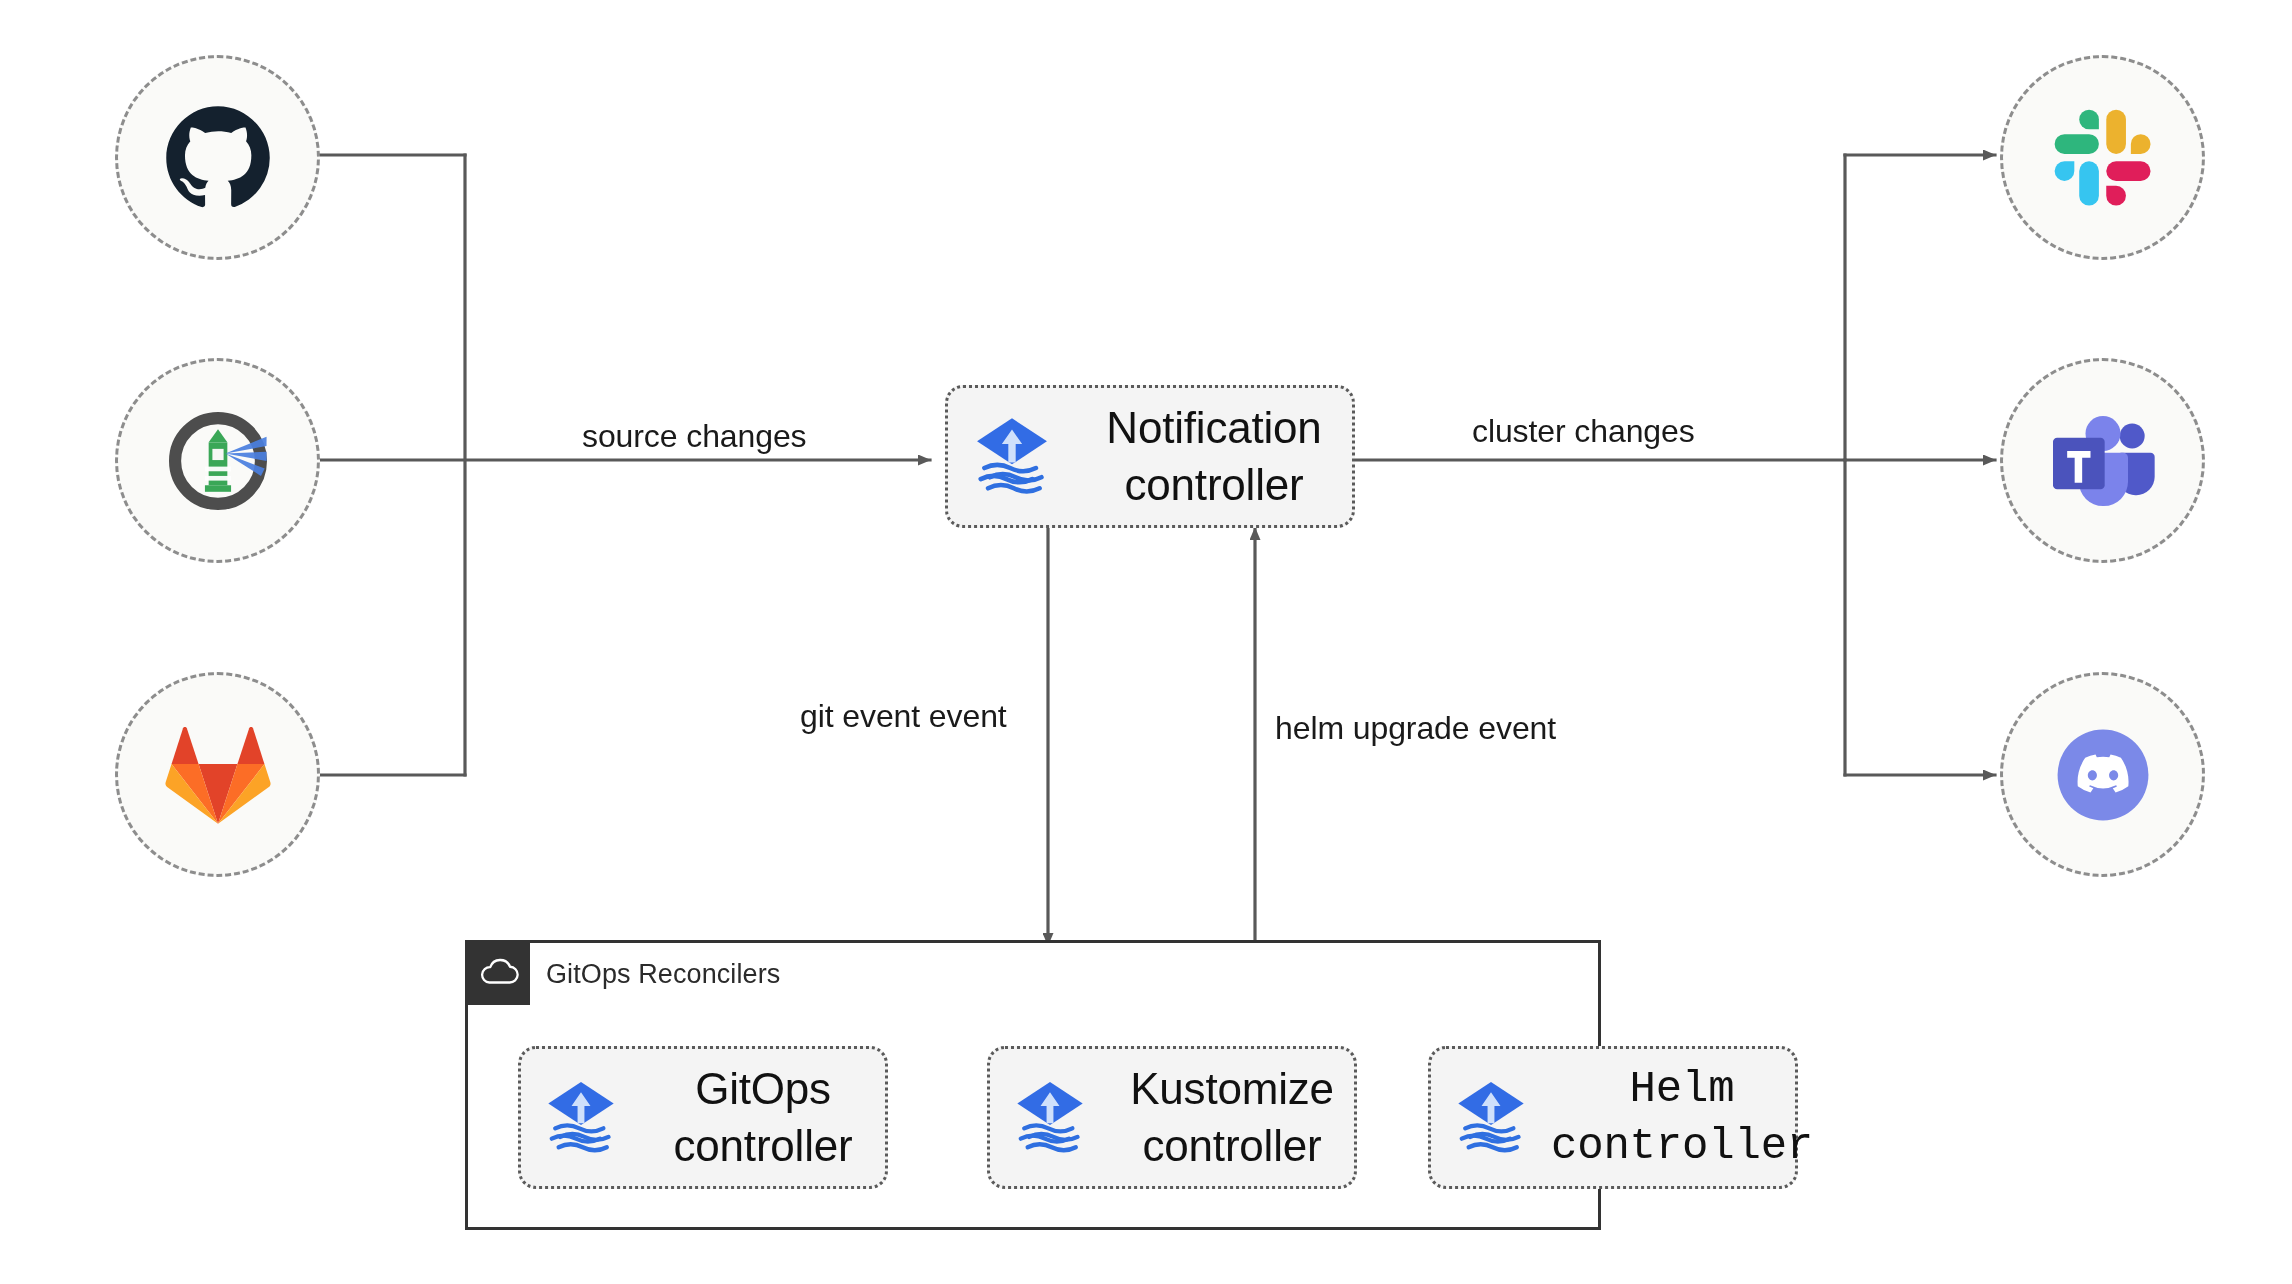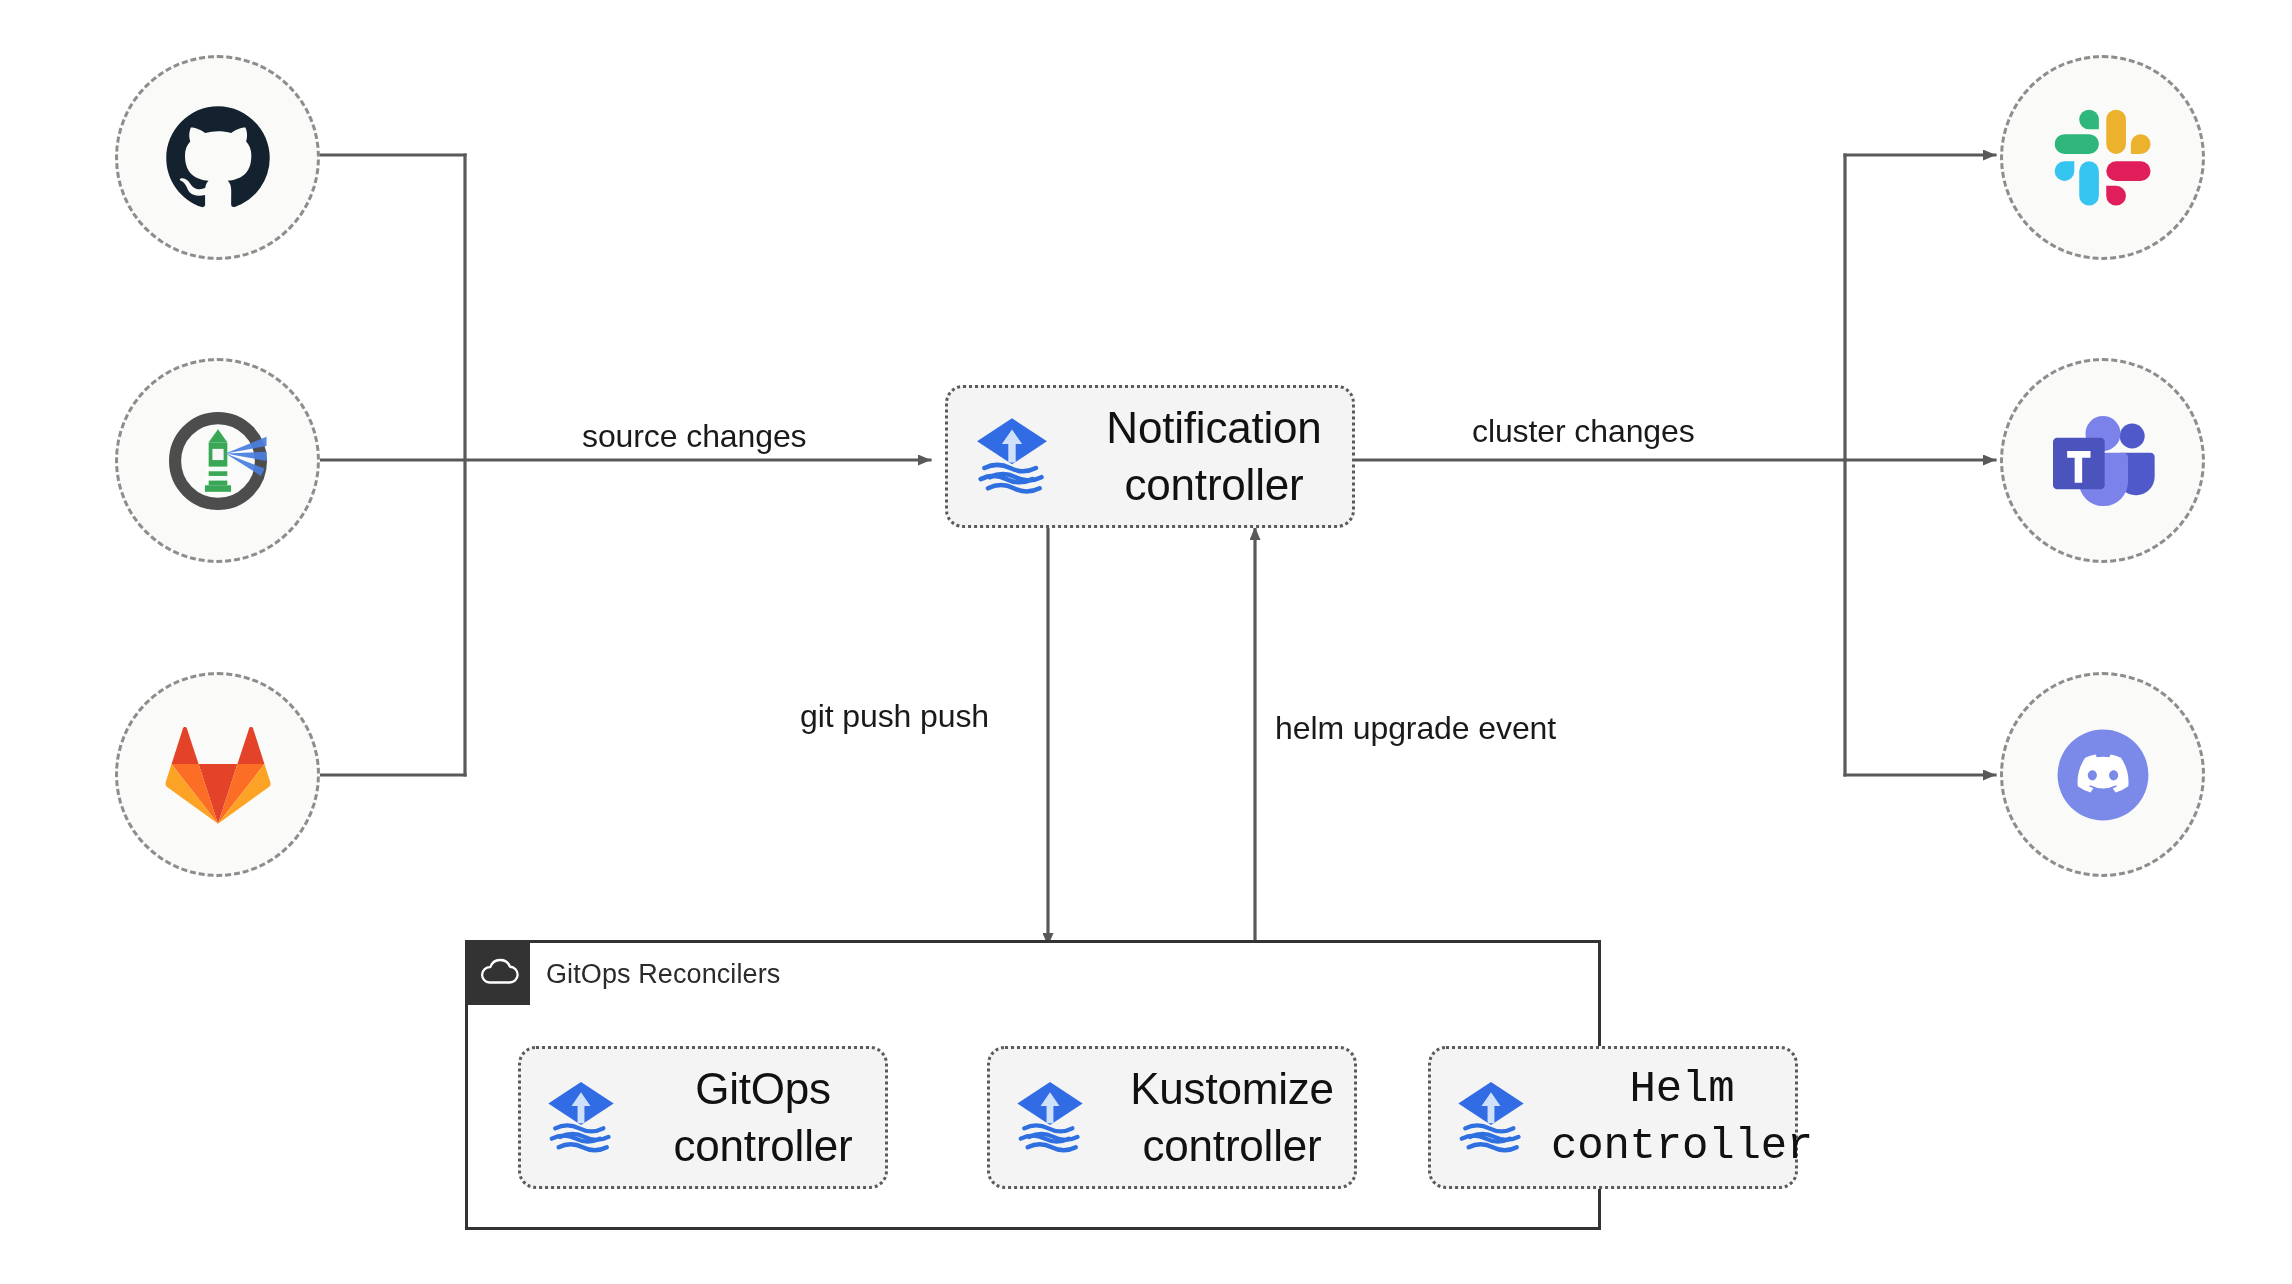--- a/index.html
+++ b/index.html
@@ -182,21 +182,21 @@
       </svg>
     </span>
     <span class="ctrl-label">Notification
 controller</span>
   </div>
 
   <div class="edge-label" style="left:582px;top:398px;margin-top:20px;">source changes</div>
 
   <div class="edge-label" style="left:1472px;top:413px;">cluster changes</div>
 
-  <div class="edge-label" style="left:800px;top:698px;">git push push</div>
+  <div class="edge-label" style="left:800px;top:698px;">git event event</div>
 
   <div class="edge-label" style="left:1275px;top:698px;margin-top:12px;">helm upgrade event</div>
 
   <div class="group-box" style="left:465px;top:940px;width:1136px;height:290px;">
 
     <div class="group-tab">
       <span>
         <svg width="42" height="30" viewBox="0 0 48 32">
           <path d="M13 28h23a9 9 0 0 0 .6-18A12 12 0 0 0 14 10.5 8.2 8.2 0 0 0 13 28z" fill="none" stroke="#ffffff" stroke-width="2.6" stroke-linejoin="round"></path>
         </svg>

